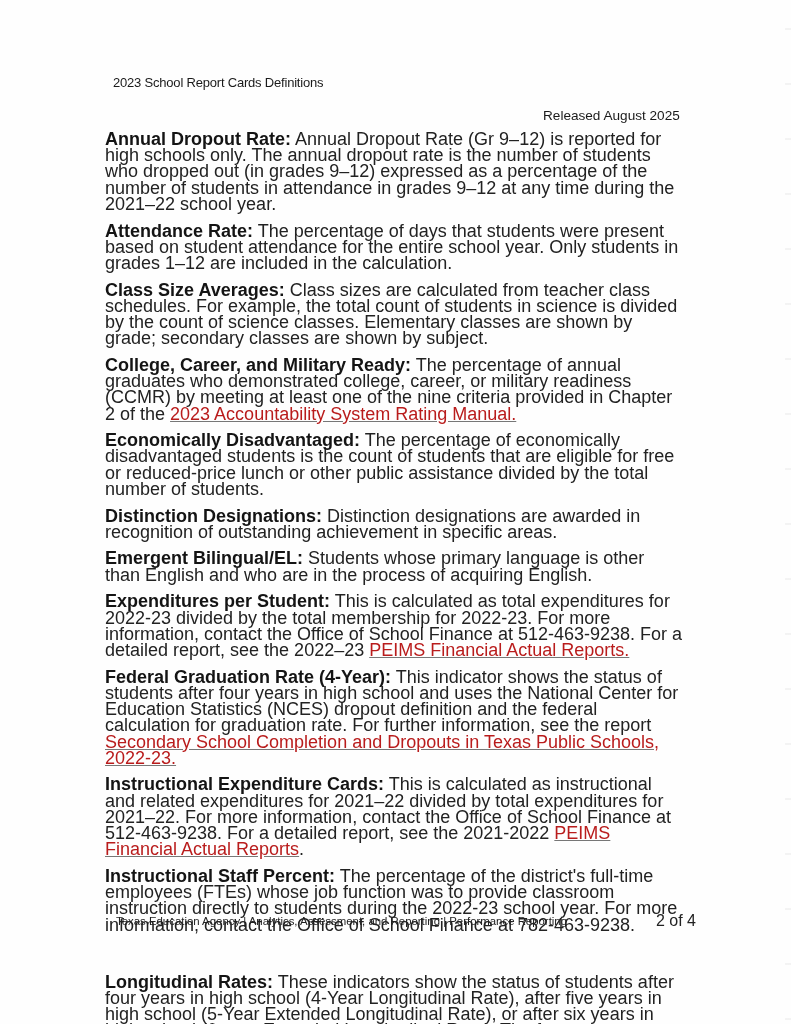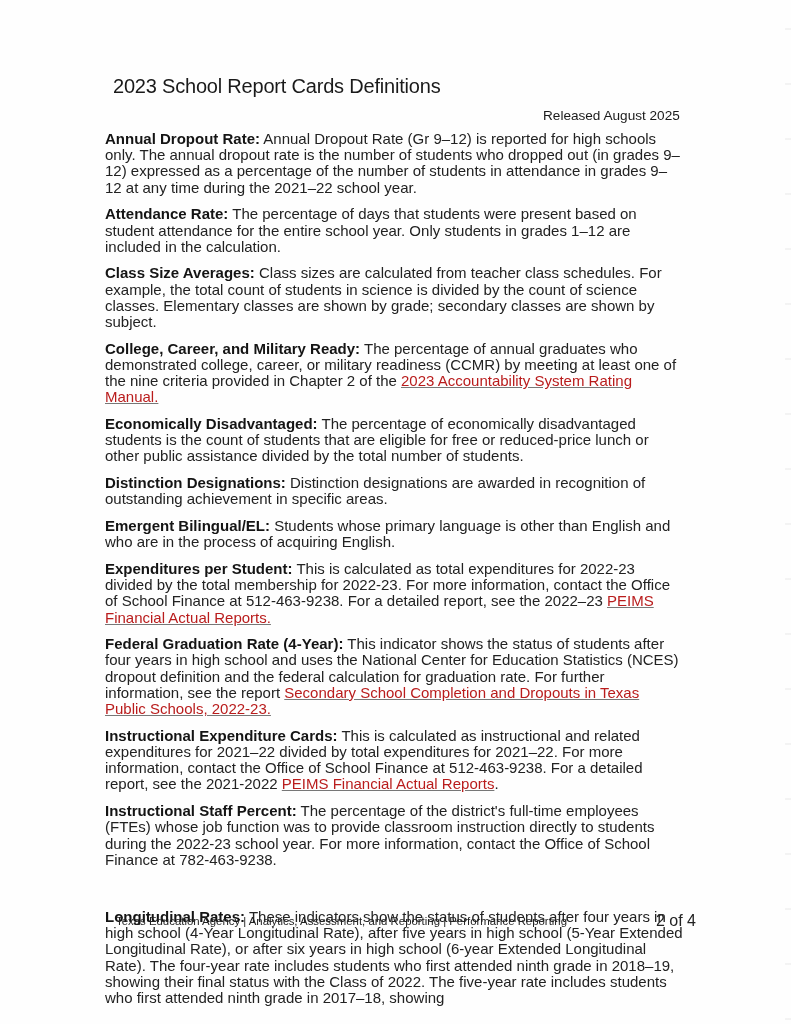--- a/index.html
+++ b/index.html
@@ -19,42 +19,42 @@
       position: absolute;
       left: 0; top: 0;
       width: 791px;
       height: 1024px;
       background: #fefefe;
     }
     .title {
       position: absolute;
       left: 113px;
       top: 75px;
-      font-size: 20px;
+      font-size: 13px;
       letter-spacing: -0.2px;
       color: #1a1a1a;
       white-space: nowrap;
     }
     .released {
       position: absolute;
       left: 543px;
       top: 82px;
       font-size: 13.6px;
       color: #1a1a1a;
       white-space: nowrap;
       margin-top: 26px;
     }
     .content {
       position: absolute;
       left: 105px;
       top: 131px;
       width: 578px;
     }
     .def {
-      font-size: 15px;
+      font-size: 18px;
       line-height: 16.2px;
       margin: 0 0 10.5px 0;
       color: #222;
     }
     .def .term {
       font-weight: bold;
       color: #141414;
     }
     .def a {
       color: #b91c1c;

